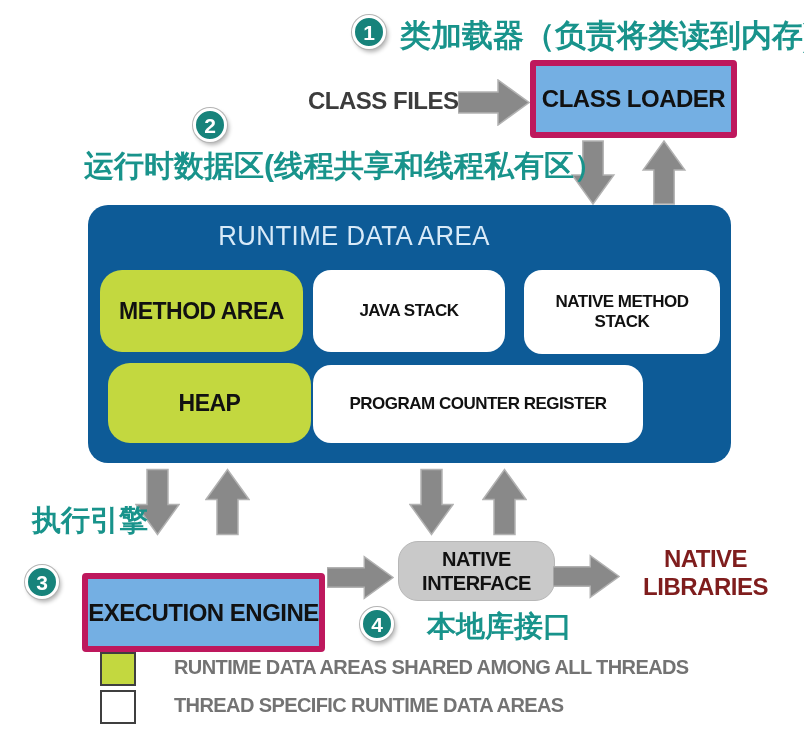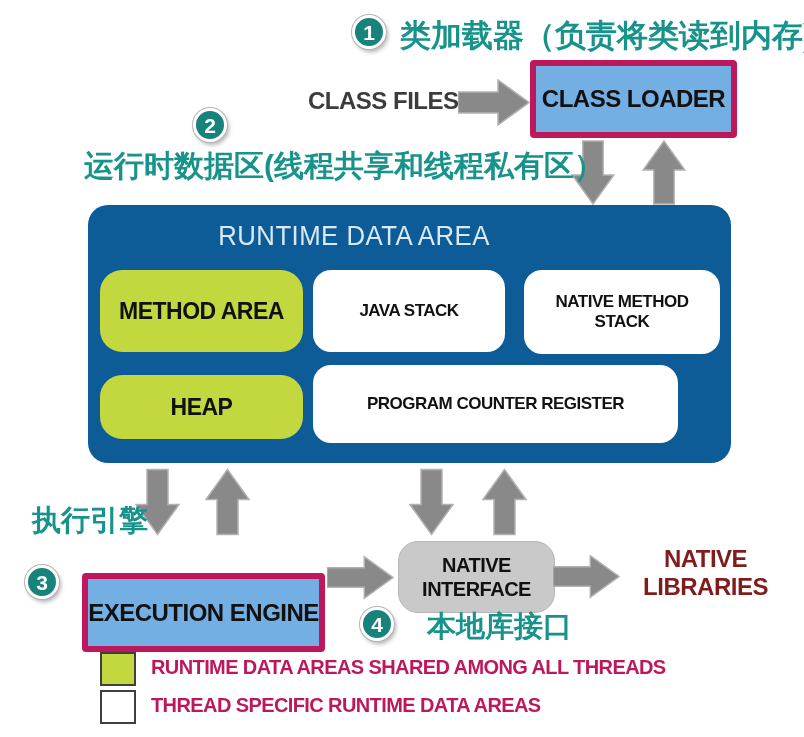--- a/index.html
+++ b/index.html
@@ -88,25 +88,26 @@
   
   .legend-swatch {
     position: absolute;
     width: 36px; height: 34px;
     border: 2px solid #3f3f3f;
   }
   .swatch-green { background: #c3d83f; }
   .swatch-white { background: #ffffff; }
   .legend-text {
     position: absolute;
-    color: #be185d;
+    color: #737373;
     font-weight: bold;
     font-size: 20px;
     letter-spacing: -0.6px;
     white-space: nowrap;
+    margin-left: 23px;
   }
 
   .nl-text {
     position: absolute;
     color: #7f1d1d;
     font-weight: bold;
     font-size: 24px;
     letter-spacing: -0.5px;
     text-align: center;
     line-height: 1.15;
@@ -160,24 +161,24 @@
 
     <div class="node node-green" style="left:12px; top:65px; width:203px; height:82px;">
       <span>METHOD AREA</span>
     </div>
     <div class="node node-white" style="left:225px; top:65px; width:192px; height:82px;">
       <span>JAVA STACK</span>
     </div>
     <div class="node node-white" style="left:436px; top:65px; width:196px; height:84px; padding:0 14px;">
       <span>NATIVE METHOD STACK</span>
     </div>
-    <div class="node node-green" style="left:12px; top:158px; width:203px; height:64px;margin-top:12px;">
+    <div class="node node-green" style="left:20px; top:158px; width:203px; height:80px;">
       <span>HEAP</span>
     </div>
-    <div class="node node-white" style="left:225px; top:160px; width:365px; height:78px;">
+    <div class="node node-white" style="left:225px; top:160px; width:330px; height:78px;">
       <span>PROGRAM COUNTER REGISTER</span>
     </div>
   </div>
 
   <svg class="arrow-svg" style="left:135px; top:466px;" width="45" height="72" viewBox="0 0 45 67">
     <use href="#arrow-down-shape"></use>
   </svg>
   <svg class="arrow-svg up" style="left:205px; top:466px;" width="45" height="72" viewBox="0 0 45 67">
     <use href="#arrow-down-shape"></use>
   </svg>
@@ -195,21 +196,21 @@
   </div>
 
   <div class="node node-blue" style="left:82px; top:573px; width:243px; height:79px;">
     <span>EXECUTION ENGINE</span>
   </div>
 
   <svg class="arrow-svg" style="left:327px; top:554px;" width="67" height="47" viewBox="0 0 72 47">
     <use href="#arrow-right-shape"></use>
   </svg>
 
-  <div class="node node-gray" style="left:398px; top:541px; width:157px; height:72px; padding:0 20px;">
+  <div class="node node-gray" style="left:398px; top:541px; width:157px; height:60px; padding:0 20px;">
     <span>NATIVE INTERFACE</span>
   </div>
 
   <svg class="arrow-svg" style="left:553px; top:553px;" width="67" height="47" viewBox="0 0 72 47">
     <use href="#arrow-right-shape"></use>
   </svg>
 
   <div class="nl-text" style="left:628px; top:545px; width:155px;">NATIVE LIBRARIES</div>
 
   <div class="step-circle" style="left:360px; top:607px;">

